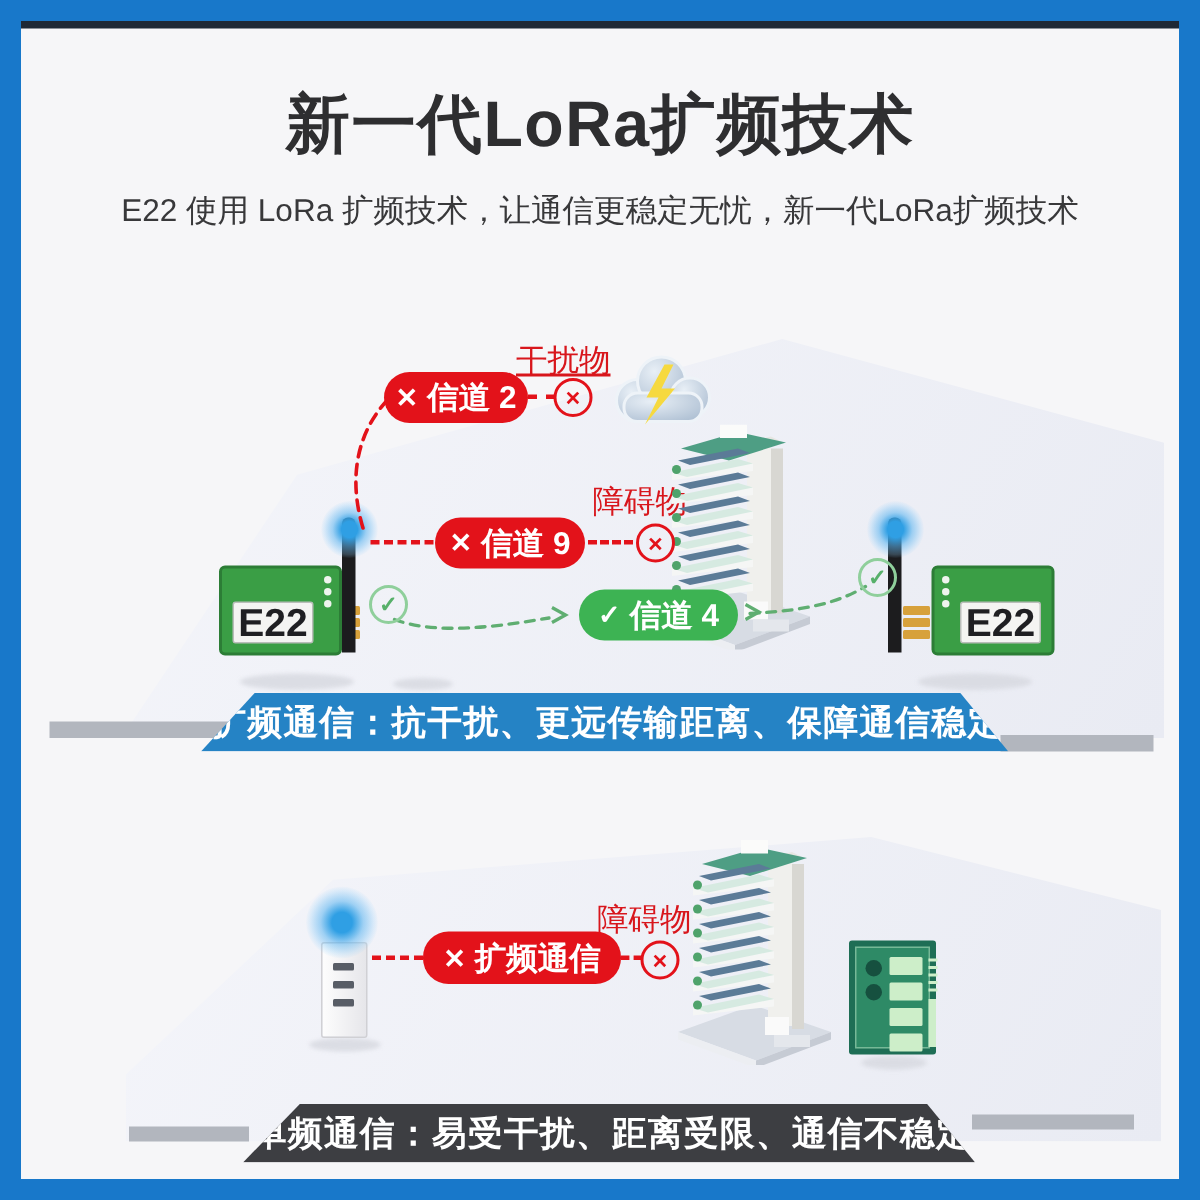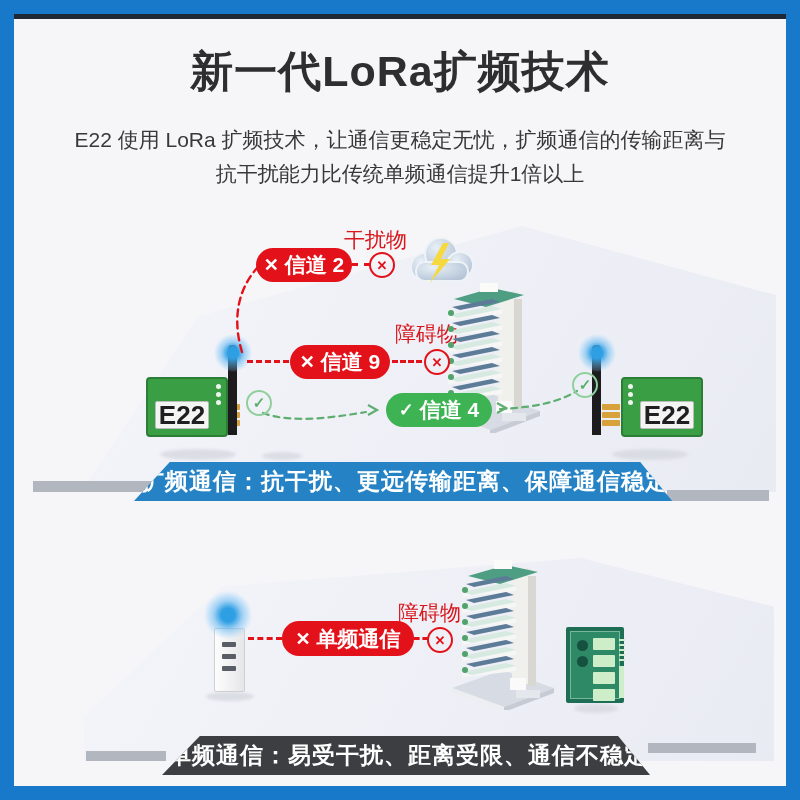--- a/index.html
+++ b/index.html
@@ -2,21 +2,21 @@
 <html><head>
 <meta charset="utf-8">
 <style>
   html,body{margin:0;padding:0;}
   body{width:800px;height:800px;overflow:hidden;font-family:"Liberation Sans",sans-serif;}
   #frame{position:absolute;left:0;top:0;width:800px;height:800px;background:#1878ca;}
   #content{position:absolute;left:14px;top:14px;width:772px;height:772px;background:#f6f6f8;overflow:hidden;}
   .abs{position:absolute;}
   
   #top-shade{position:absolute;left:0;top:0;width:772px;height:5px;background:#1f2936;}
-  #page-title{position:absolute;left:0;top:29px;width:772px;text-align:center;font-size:43px;font-weight:700;color:#2e2e30;letter-spacing:1px;}
+  #page-title{position:absolute;left:0;top:40px;width:772px;text-align:center;font-size:43px;font-weight:700;color:#2e2e30;letter-spacing:1px;}
   .subtitle{position:absolute;left:0;width:772px;text-align:center;font-size:21px;color:#38383a;}
   #subtitle1{top:112px;}
   #subtitle2{top:146px;}
   
   .plane{background:linear-gradient(120deg,#f4f5fa 0%,#e9ebf3 100%);}
   #plane1{left:74px;top:212px;width:688px;height:266px;clip-path:polygon(0% 96%,16% 34%,63% 0%,100% 26%,100% 100%,0% 100%);}
   #plane2{left:70px;top:544px;width:690px;height:203px;clip-path:polygon(0% 78%,20% 14%,72% 0%,100% 24%,100% 100%,0% 100%);}
   .strip{background:#b2b6be;}
   
   .red-label{position:absolute;font-size:21px;font-weight:500;color:#d8161c;white-space:nowrap;}
@@ -56,22 +56,21 @@
 </style>
 </head>
 <body>
 
 <div id="frame">
 <div id="content">
 
   <div id="top-shade"></div>
 
   <div id="page-title">新一代LoRa扩频技术</div>
-  <div id="subtitle1" class="subtitle">E22 使用 LoRa 扩频技术，让通信更稳定无忧，扩频通信的传输距离与</div>
-  <div id="subtitle2" class="subtitle">抗干扰能力比传统单频通信提升1倍以上</div>
+  <div id="subtitle1" class="subtitle">E22 使用 LoRa 扩频技术，让通信更稳定无忧，新一代LoRa扩频技术</div>
 
   <div id="plane1" class="abs plane"></div>
 
   <div class="abs strip" style="left:19px;top:467px;width:142px;height:11px;"></div>
   <div class="abs strip" style="left:653px;top:476px;width:102px;height:11px;"></div>
 
   <div class="shadow" style="left:146px;top:435px;width:76px;height:11px;"></div>
   <div class="shadow" style="left:248px;top:438px;width:40px;height:8px;"></div>
   <div class="shadow" style="left:598px;top:435px;width:76px;height:11px;"></div>
 
@@ -132,21 +131,21 @@
           <circle cx="13" cy="94" r="3" fill="#4fa36b"></circle>
       <polygon points="14,104 54,96 62,99 22,107" fill="#5b7b97"></polygon>
           <polygon points="10,112 64,106 64,111 10,117" fill="#f5f6f5"></polygon>
           <polygon points="10,112 54,103 64,106 20,115" fill="#d6eae1"></polygon>
           <circle cx="13" cy="110" r="3" fill="#4fa36b"></circle>
     </g>
     <rect x="58" y="118" width="16" height="12" fill="#fafafa"></rect>
     <rect x="64" y="130" width="24" height="8" fill="#e4e7ec"></rect>
   </svg>
 
-  <div class="red-label" style="left:330px;top:212px;">干扰物</div>
+  <div class="red-label" style="left:330px;top:212px;text-decoration:underline;">干扰物</div>
   <div class="badge badge-red" style="left:242px;top:234px;width:96px;">
     <span class="glyph">✕</span>
     <span>信道 2</span>
   </div>
   <div class="dash-red" style="left:338px;top:249px;width:18px;"></div>
   <div class="blocked" style="left:355px;top:238px;">
         <span>✕</span>
       </div>
 
   <div class="red-label" style="left:381px;top:306px;">障碍物</div>
@@ -209,21 +208,21 @@
     <div class="vent-slot" style="top:13px;"></div>
     <div class="vent-slot" style="top:25px;"></div>
     <div class="vent-slot" style="top:37px;"></div>
   </div>
   <div class="glow" style="left:190px;top:577px;width:48px;height:48px;"></div>
 
   <div class="red-label" style="left:384px;top:585px;">障碍物</div>
   <div class="dash-red" style="left:234px;top:623px;width:34px;"></div>
   <div class="badge badge-red" style="left:268px;top:607px;width:132px;height:35px;">
     <span class="glyph">✕</span>
-    <span>单频通信</span>
+    <span>扩频通信</span>
   </div>
   <div class="dash-red" style="left:400px;top:623px;width:14px;"></div>
   <div class="blocked" style="left:413px;top:613px;">
         <span>✕</span>
       </div>
 
   <svg class="abs deco" style="left:438px;top:546px;" width="102" height="150" viewBox="0 0 102 150">
     <polygon points="0,128 50,110 102,128 52,147" fill="#d7dce4"></polygon>
     <polygon points="0,128 52,147 52,152 0,133" fill="#eceef2"></polygon>
     <polygon points="102,128 52,147 52,152 102,133" fill="#c6cbd4"></polygon>

